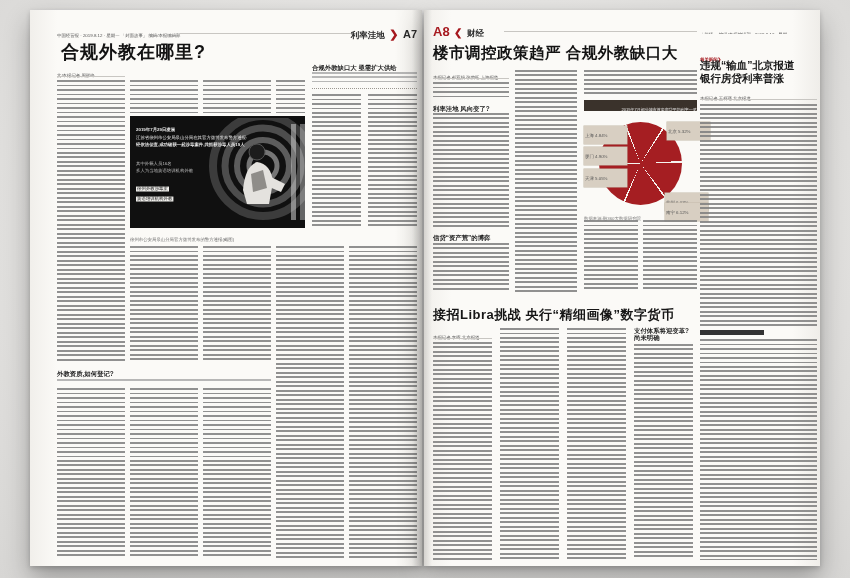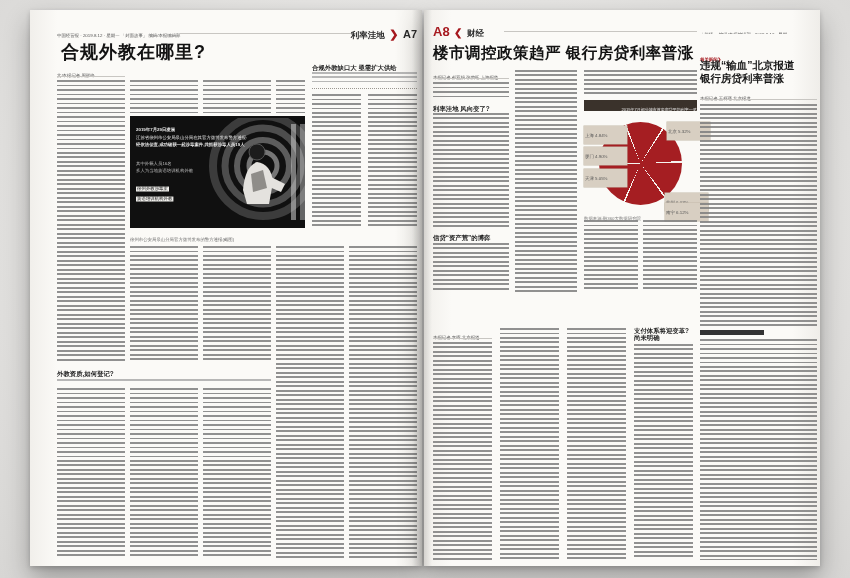--- a/index.html
+++ b/index.html
@@ -132,21 +132,21 @@
   <div class="abs" style="left:9px;top:12px;">
     <span class="red" style="font-size:13px;font-weight:bold;">A8</span>
     <span class="red" style="font-size:10px;font-weight:bold;">❮</span>
     <span class="seclab">财经</span>
   </div>
   <div class="rule" style="left:80px;top:21px;width:193px;"></div>
   <div class="abs" style="left:276px;top:15px;width:117px;height:9px;overflow:hidden;">
     <span class="micro">「财经」 编辑/本报编辑部 · 2019.8.12 · 星期一</span>
   </div>
 
-  <div class="abs h1-right" style="left:9px;top:33px;">楼市调控政策趋严 银行房贷利率普涨</div>
+  <div class="abs h1-right" style="left:9px;top:33px;">楼市调控政策趋严 合规外教缺口大</div>
   <div class="abs" style="left:9px;top:58px;">
     <span class="micro">本报记者 郝亚娟 张荣旺 上海报道</span>
   </div>
   <div class="rule" style="left:9px;top:68px;width:76px;"></div>
 
   <div class="tx" style="left:9px;top:72px;width:76px;height:16px;"></div>
   <div class="abs" style="left:9px;top:91px;">
     <span class="sub">利率洼地 风向变了?</span>
   </div>
   <div class="tx" style="left:9px;top:103px;width:76px;height:114px;"></div>
@@ -166,20 +166,21 @@
   <div class="chip" style="left:160px;top:159px;"><span class="micro">天津 5.05%</span></div>
   <div class="chip" style="left:243px;top:112px;"><span class="micro">北京 5.32%</span></div>
   <div class="chip" style="left:241px;top:183px;"><span class="micro">苏州 6.03%</span></div>
   <div class="chip" style="left:241px;top:193px;"><span class="micro">南宁 6.12%</span></div>
   <div class="abs" style="left:160px;top:199px;">
     <span class="micro" style="color:#7d7d7d;">数据来源:融360大数据研究院</span>
   </div>
   <div class="tx" style="left:160px;top:210px;width:54px;height:72px;"></div>
   <div class="tx" style="left:219px;top:210px;width:54px;height:72px;"></div>
 
+  <div class="abs h2-right" style="left:9px;top:296px;">接招Libra挑战 央行“精细画像”数字货币</div>
   <div class="abs" style="left:9px;top:318px;">
     <span class="micro">本报记者 李晖 北京报道</span>
   </div>
   <div class="rule" style="left:9px;top:328px;width:59px;"></div>
   <div class="tx" style="left:9px;top:332px;width:59px;height:218px;"></div>
   <div class="tx" style="left:76px;top:318px;width:59px;height:232px;"></div>
   <div class="tx" style="left:143px;top:318px;width:59px;height:232px;"></div>
   <div class="abs" style="left:210px;top:317px;width:59px;">
     <span class="sub" style="white-space:normal;width:100px;">支付体系将迎变革?尚未明确</span>
   </div>

